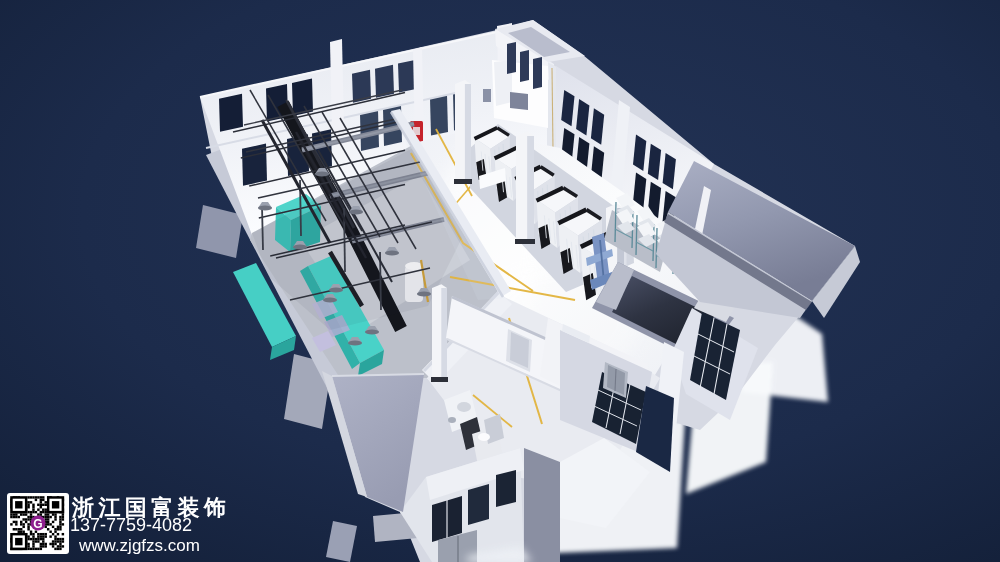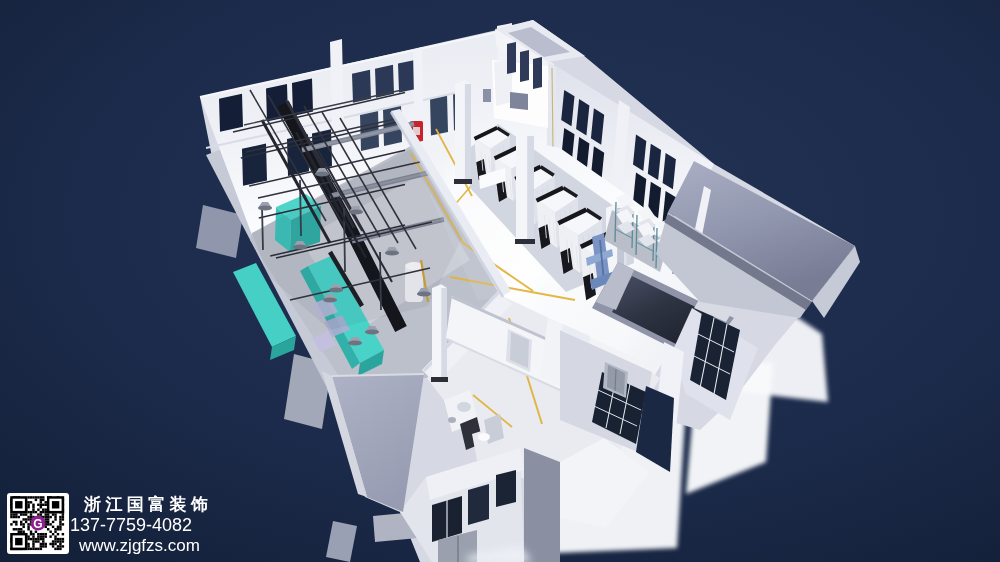--- a/index.html
+++ b/index.html
@@ -719,17 +719,17 @@
       <rect x="40.0" y="3.2" width="17.2" height="17.2" fill="#000"></rect>
       <rect x="42.4" y="5.7" width="12.2" height="12.2" fill="#fff"></rect>
       <rect x="44.9" y="8.1" width="7.4" height="7.4" fill="#000"></rect>
       <rect x="3.2" y="40.0" width="17.2" height="17.2" fill="#000"></rect>
       <rect x="5.7" y="42.4" width="12.2" height="12.2" fill="#fff"></rect>
       <rect x="8.1" y="44.9" width="7.4" height="7.4" fill="#000"></rect>
       <circle cx="31" cy="30" r="7.6" fill="#8e1f8e"></circle>
       <text x="31" y="34.5" font-family="Liberation Sans,sans-serif" font-size="12" font-weight="bold" fill="#ffffff" text-anchor="middle">G</text>
     </svg>
 
-<div style="position:absolute;left:84px;top:493px;color:#ffffff;font-size:17px;font-weight:bold;letter-spacing:4.4px;white-space:nowrap;">浙江国富装饰</div>
+<div style="position:absolute;left:72px;top:493px;color:#ffffff;font-size:22px;font-weight:bold;letter-spacing:4.4px;white-space:nowrap;">浙江国富装饰</div>
 
 <div style="position:absolute;left:70px;top:515px;color:#ffffff;font-size:18px;letter-spacing:0px;white-space:nowrap;">137-7759-4082</div>
 
 <div style="position:absolute;left:71px;top:536px;color:#ffffff;font-size:17px;white-space:nowrap;margin-left:8px;">www.zjgfzs.com</div>
 </div>
 </body></html>

